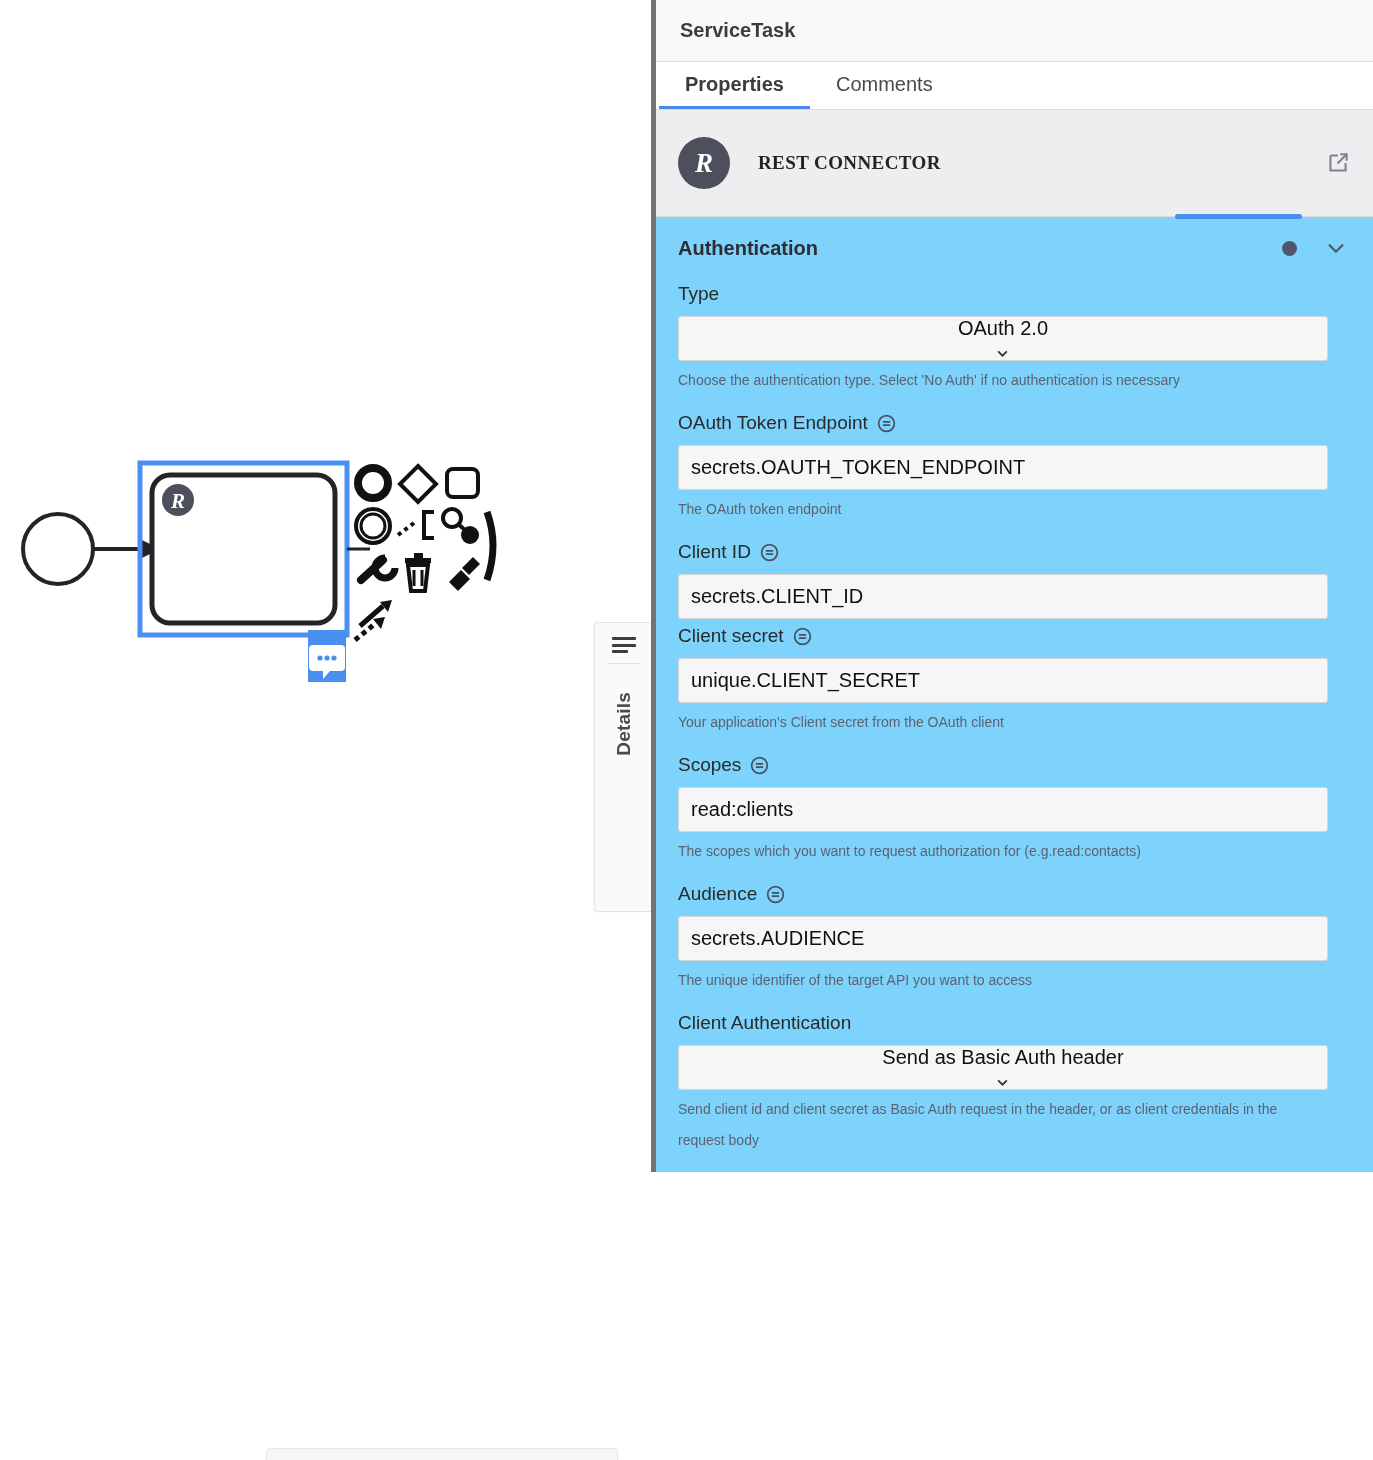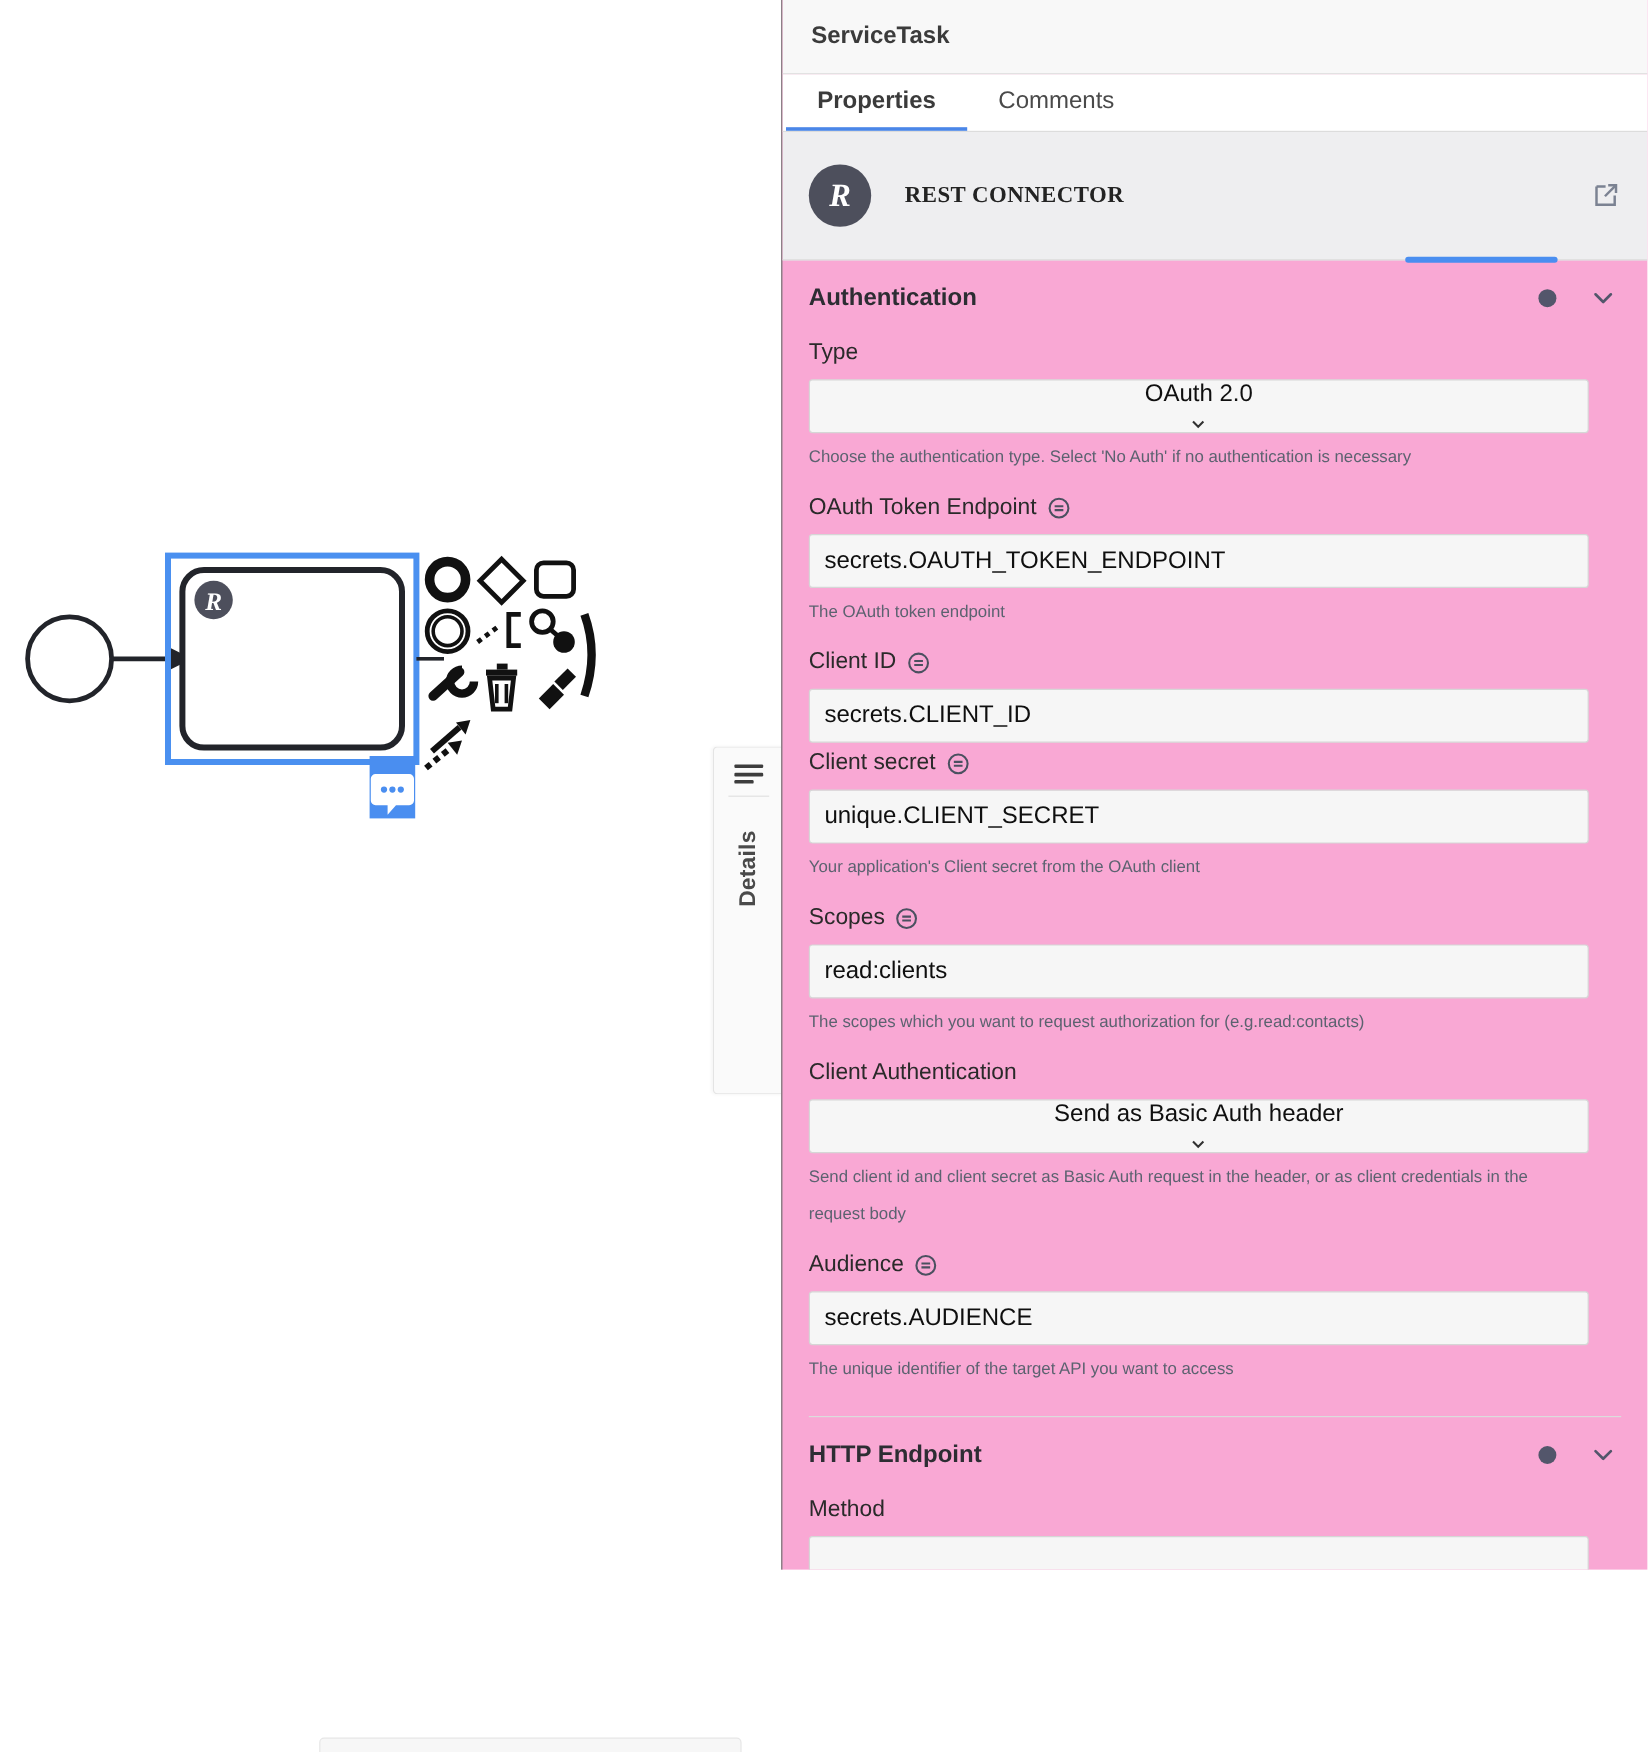--- a/index.html
+++ b/index.html
@@ -53,23 +53,23 @@
     position: absolute; left: 266px; top: 1448px;
     width: 352px; height: 40px;
     background: #f7f7f7;
     border: 1px solid #e6e6e6;
     border-radius: 4px 4px 0 0;
   }
 
   
   #panel {
     position: absolute; left: 651px; top: 0;
-    width: 722px; height: 1308px;
-    background: #f9a8d4;
-    border-left: 1px solid #737373;
+    width: 722px; height: 1172px;
+    background: #7dd3fc;
+    border-left: 5px solid #737373;
     overflow: hidden;
   }
   #panel-header {
     height: 62px;
     background: #f8f8f8;
     border-bottom: 1px solid #dcdcdc;
     display: flex; align-items: center;
     padding-left: 24px;
   }
   #panel-header .title { font-size: 20px; font-weight: bold; color: #3b3b3b; }
@@ -359,44 +359,44 @@
           </svg>
         </div>
         <div class="ctrl">
           <span>read:clients</span>
         </div>
         <div class="hint">The scopes which you want to request authorization for (e.g.read:contacts)</div>
       </div>
 
       <div class="field">
         <div class="flabel">
-          <span>Client Authentication</span>
-        </div>
-        <div class="ctrl select">
-          <span>Send as Basic Auth header</span>
-          <svg class="selchev" viewBox="0 0 12 12" fill="none" stroke="#111" stroke-width="1.6">
-            <path d="M2 4 L6 8 L10 4"></path>
-          </svg>
-        </div>
-        <div class="hint">Send client id and client secret as Basic Auth request in the header, or as client credentials in the request body</div>
-      </div>
-
-      <div class="field">
-        <div class="flabel">
           <span>Audience</span>
           <svg class="feel-icon" viewBox="0 0 22 22" fill="none" stroke="#4b5060" stroke-width="1.8">
             <circle cx="11" cy="11" r="8.2"></circle>
             <line x1="7.2" y1="9.3" x2="14.8" y2="9.3"></line>
             <line x1="7.2" y1="12.7" x2="14.8" y2="12.7"></line>
           </svg>
         </div>
         <div class="ctrl">
           <span>secrets.AUDIENCE</span>
         </div>
         <div class="hint">The unique identifier of the target API you want to access</div>
+      </div>
+
+      <div class="field">
+        <div class="flabel">
+          <span>Client Authentication</span>
+        </div>
+        <div class="ctrl select">
+          <span>Send as Basic Auth header</span>
+          <svg class="selchev" viewBox="0 0 12 12" fill="none" stroke="#111" stroke-width="1.6">
+            <path d="M2 4 L6 8 L10 4"></path>
+          </svg>
+        </div>
+        <div class="hint">Send client id and client secret as Basic Auth request in the header, or as client credentials in the request body</div>
       </div>
 
       <div class="sec-divider"></div>
     </div>
 
     <div class="group">
       <div class="group-head">
         <span class="gtitle">HTTP Endpoint</span>
         <span class="spacer"></span>
         <span class="dot"></span>

